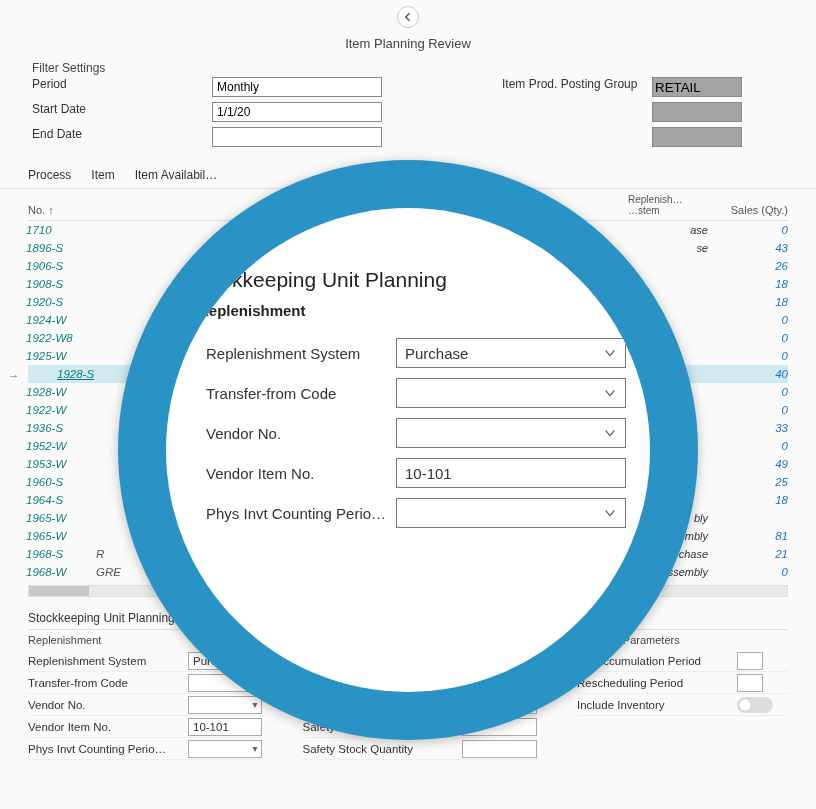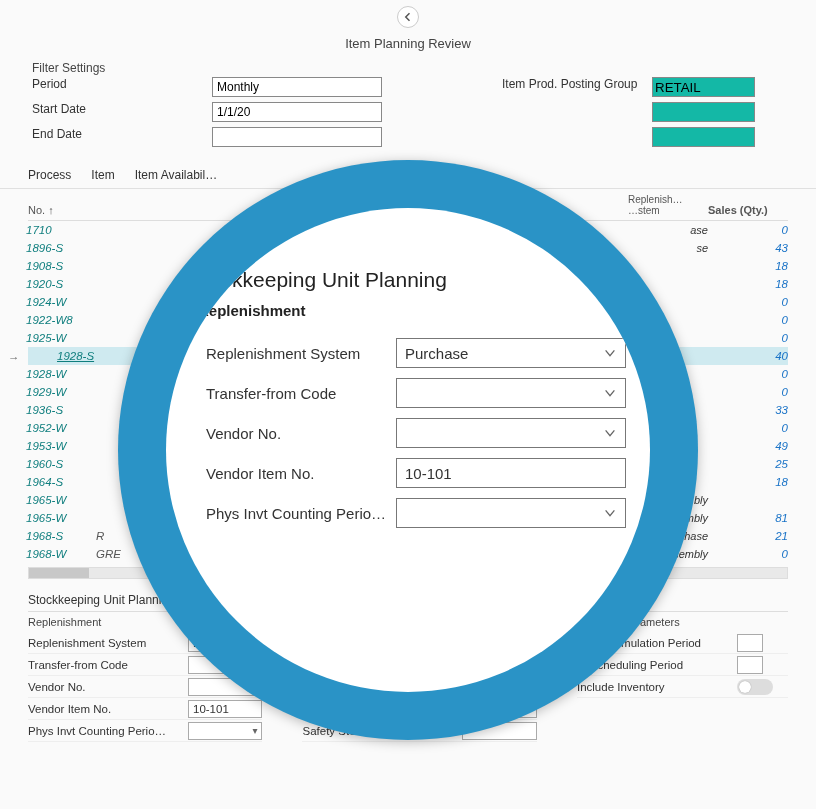--- a/index.html
+++ b/index.html
@@ -12,31 +12,31 @@
   .back-btn svg { width: 12px; height: 12px; }
   .crumb { font-size: 13px; color: #444; }
 
   
   .filters { padding: 4px 32px; }
   .filters-title { font-size: 12px; color:#444; margin-bottom:2px;}
   .filter-row { display:flex; align-items:flex-start; height:24px; margin:1px 0;}
   .filter-label { width: 180px; color:#333; }
   .filter-input { width: 170px; height: 20px; border: 1px solid #888; background:#fff; padding: 0 4px; font-size:12px;}
   .filter-right-label { margin-left: 120px; width: 150px; color:#333;}
-  .filter-input-r { width: 103px; height: 20px; border:1px solid #888; background:#14b8a6;}
+  .filter-input-r { width: 90px; height: 20px; border:1px solid #888; background:#a3a3a3;}
 
   .toolbar { padding: 6px 28px; display:flex; gap: 20px; color:#333; font-size:12px; border-bottom: 1px solid #e0e0e0; margin-top:6px;}
 
   
   .grid-wrap { padding: 0 28px 6px 28px; }
   .grid-head { display:flex; height: 32px; align-items:flex-end; color:#555; font-size:11px; border-bottom:1px solid #ddd; padding-bottom:4px;}
   .col-no { width: 70px; }
   .col-mid { flex:1; }
   .col-rep { width: 80px; font-size:10px; line-height:1.1;}
-  .col-sales { width: 80px; text-align:left;font-weight:bold;}
+  .col-sales { width: 80px; text-align:right;}
   .grid-body { }
   .grid-row { display:flex; height:18px; align-items:center; font-size:11.5px;font-style:italic;}
   .grid-row .c-no { width:70px; color:#0f7e7e; }
   .grid-row .c-mid { flex:1; color:#555;}
   .grid-row .c-rep { width:80px; text-align:right; color:#333; font-size:11px;}
   .grid-row .c-sales { width:80px; text-align:right; color:#1a73c7;}
   .grid-row.sel { background:#cfeaf0; }
   .grid-row.sel .c-no { text-decoration: underline; margin-left: 31px; }
   .grid-row .arrow { width:18px; margin-left:-20px; color:#666;}
   .scrollbar-h { height:12px; background:#e9e9e9; border:1px solid #ddd; position:relative; margin-top:4px;}
@@ -128,20 +128,27 @@
         </div>
         <div class="grid-row">
           <span class="arrow"></span>
           <span class="c-no">1896-S</span>
           <span class="c-mid"></span>
           <span class="c-rep">se</span>
           <span class="c-sales">43</span>
         </div>
         <div class="grid-row">
           <span class="arrow"></span>
+          <span class="c-no">1906-S</span>
+          <span class="c-mid"></span>
+          <span class="c-rep"></span>
+          <span class="c-sales">26</span>
+        </div>
+        <div class="grid-row">
+          <span class="arrow"></span>
           <span class="c-no">1908-S</span>
           <span class="c-mid"></span>
           <span class="c-rep"></span>
           <span class="c-sales">18</span>
         </div>
         <div class="grid-row">
           <span class="arrow"></span>
           <span class="c-no">1920-S</span>
           <span class="c-mid"></span>
           <span class="c-rep"></span>
@@ -177,21 +184,21 @@
         </div>
         <div class="grid-row">
           <span class="arrow"></span>
           <span class="c-no">1928-W</span>
           <span class="c-mid"></span>
           <span class="c-rep"></span>
           <span class="c-sales">0</span>
         </div>
         <div class="grid-row">
           <span class="arrow"></span>
-          <span class="c-no">1929-W</span>
+          <span class="c-no">1922-W</span>
           <span class="c-mid"></span>
           <span class="c-rep"></span>
           <span class="c-sales">0</span>
         </div>
         <div class="grid-row">
           <span class="arrow"></span>
           <span class="c-no">1936-S</span>
           <span class="c-mid"></span>
           <span class="c-rep"></span>
           <span class="c-sales">33</span>

